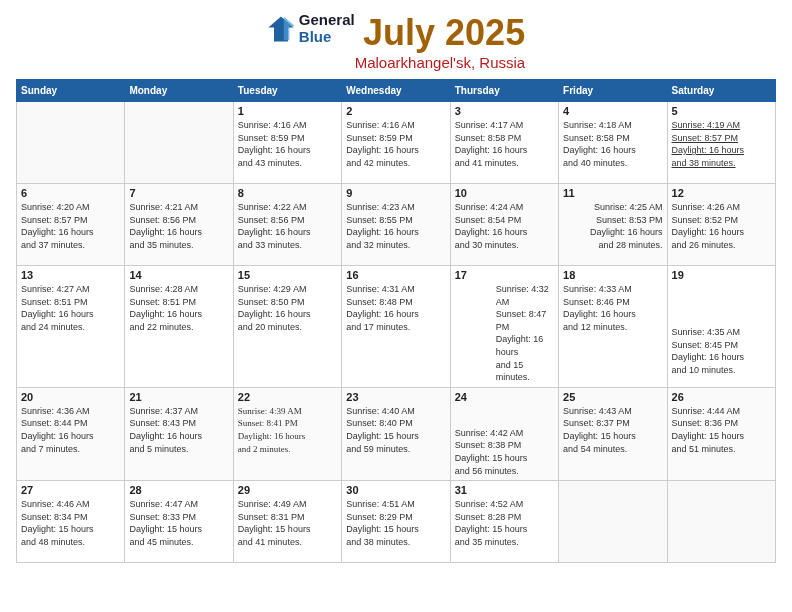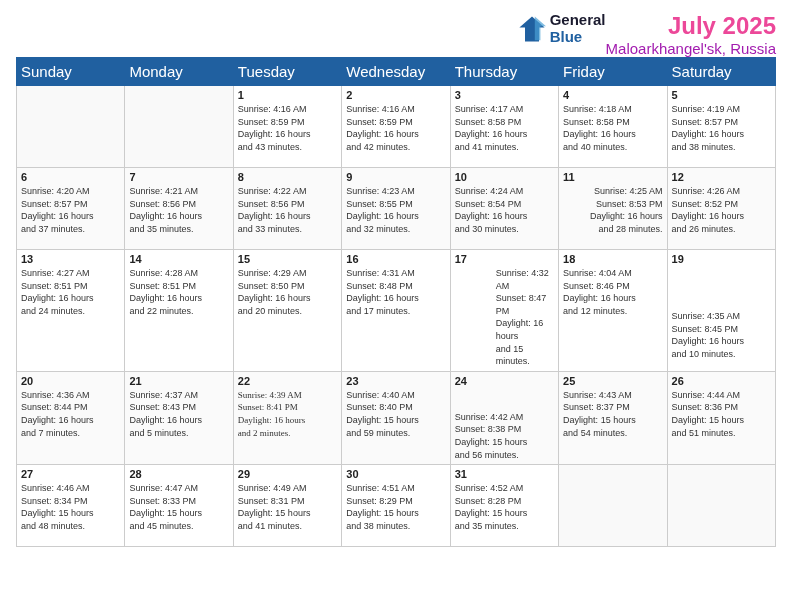--- a/index.html
+++ b/index.html
@@ -10,22 +10,23 @@
       height: 612px;
       overflow: hidden;
     }
     .page {
       width: 792px;
       height: 612px;
       padding: 12px 16px;
     }
     .header {
       display: flex;
-      justify-content: flex-end;
+      justify-content: center;
       align-items: flex-start;
+      margin-bottom: 8px;
     }
     .logo {
       display: flex;
       align-items: center;
     }
     .logo-text {
       display: flex;
       flex-direction: column;
       font-weight: bold;
       font-size: 15px;
@@ -35,41 +36,41 @@
     .logo-blue { color: #2060a0; }
     .logo-icon {
       width: 28px;
       height: 28px;
       margin-right: 4px;
     }
     .title-block {
       text-align: right;
     }
     .title-month {
-      font-size: 24px;
+      font-size: 36px;
       font-weight: bold;
-      color: #ec4899;
+      color: #a16207;
     }
     .title-location {
       font-size: 15px;
-      color: #a21caf;
+      color: #b91c1c;
     }
     .calendar {
       width: 100%;
       border-collapse: collapse;
       border: 1px solid #ccc;
     }
     .calendar th {
       background: #2060a0;
       color: #fff;
-      font-size: 15px;
+      font-size: 10px;
       padding: 5px 4px;
       text-align: left;
       border: 1px solid #2060a0;
-      font-weight: normal;
+      font-weight: bold;
       margin-left: 48px;
     }
     .calendar td {
       border: 1px solid #ccc;
       vertical-align: top;
       padding: 3px 4px;
       font-size: 9.5px;
       color: #222;
       width: calc(100% / 7);
       height: 82px;
@@ -152,21 +153,21 @@
           </td>
           <td>
             <span class="day-num">4</span>
             <div class="day-detail" style="white-space: pre-line;">Sunrise: 4:18 AM
 Sunset: 8:58 PM
 Daylight: 16 hours
 and 40 minutes.</div>
           </td>
           <td>
             <span class="day-num">5</span>
-            <div class="day-detail" style="white-space: pre-line;">Sunrise: 4:19 AM
+            <div class="day-detail" style="white-space: pre-line; text-decoration: underline;">Sunrise: 4:19 AM
 Sunset: 8:57 PM
 Daylight: 16 hours
 and 38 minutes.</div>
           </td>
         </tr>
         <tr>
           <td>
             <span class="day-num">6</span>
             <div class="day-detail" style="white-space: pre-line;">Sunrise: 4:20 AM
 Sunset: 8:57 PM
@@ -247,21 +248,21 @@
           </td>
           <td>
             <span class="day-num">17</span>
             <div class="day-detail" style="white-space: pre-line; margin-left: 41px;">Sunrise: 4:32 AM
 Sunset: 8:47 PM
 Daylight: 16 hours
 and 15 minutes.</div>
           </td>
           <td>
             <span class="day-num">18</span>
-            <div class="day-detail" style="white-space: pre-line;">Sunrise: 4:04 AM
+            <div class="day-detail" style="white-space: pre-line;">Sunrise: 4:33 AM
 Sunset: 8:46 PM
 Daylight: 16 hours
 and 12 minutes.</div>
           </td>
           <td>
             <span class="day-num">19</span>
             <div class="day-detail" style="white-space: pre-line; margin-top: 45px;">Sunrise: 4:35 AM
 Sunset: 8:45 PM
 Daylight: 16 hours
 and 10 minutes.</div>

